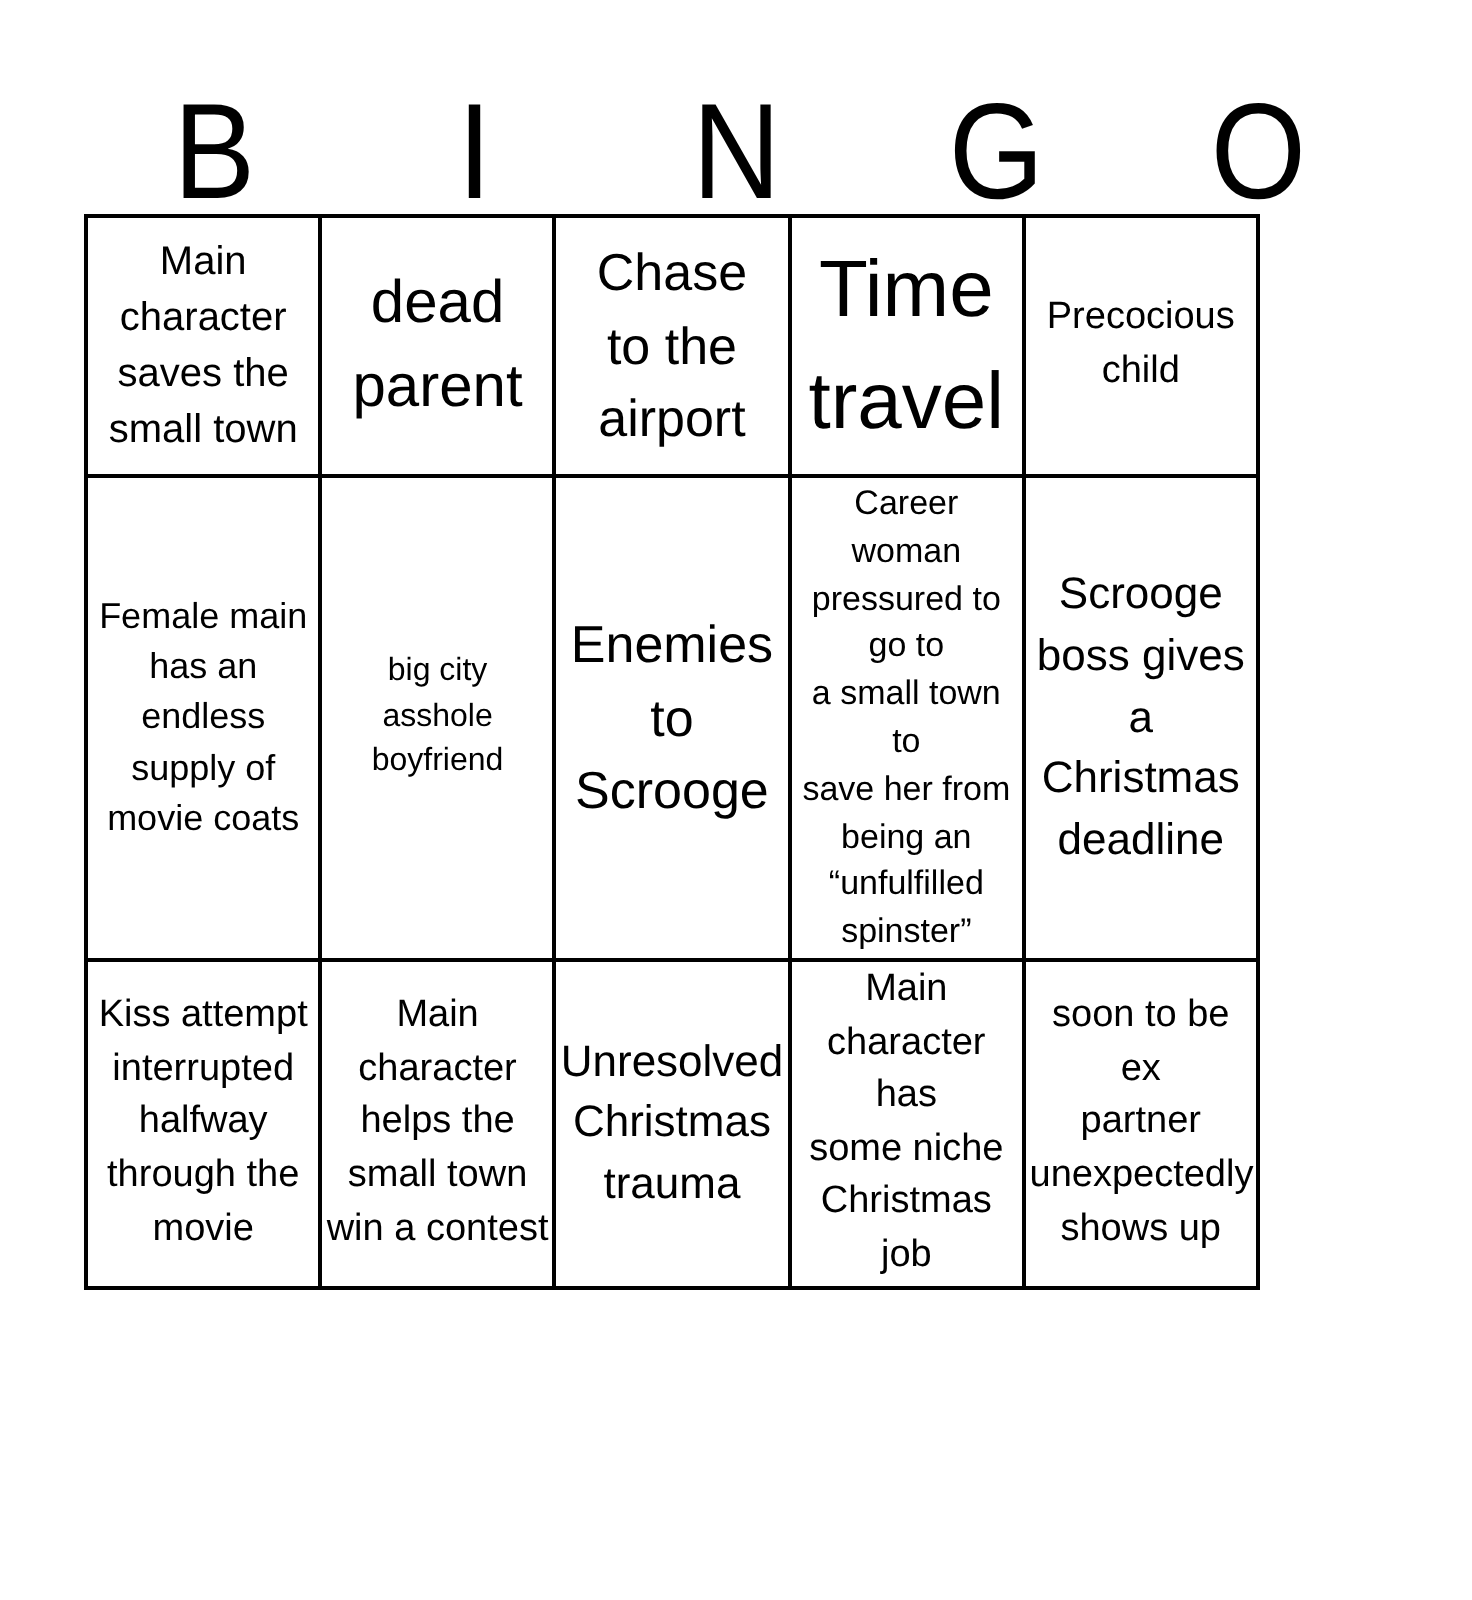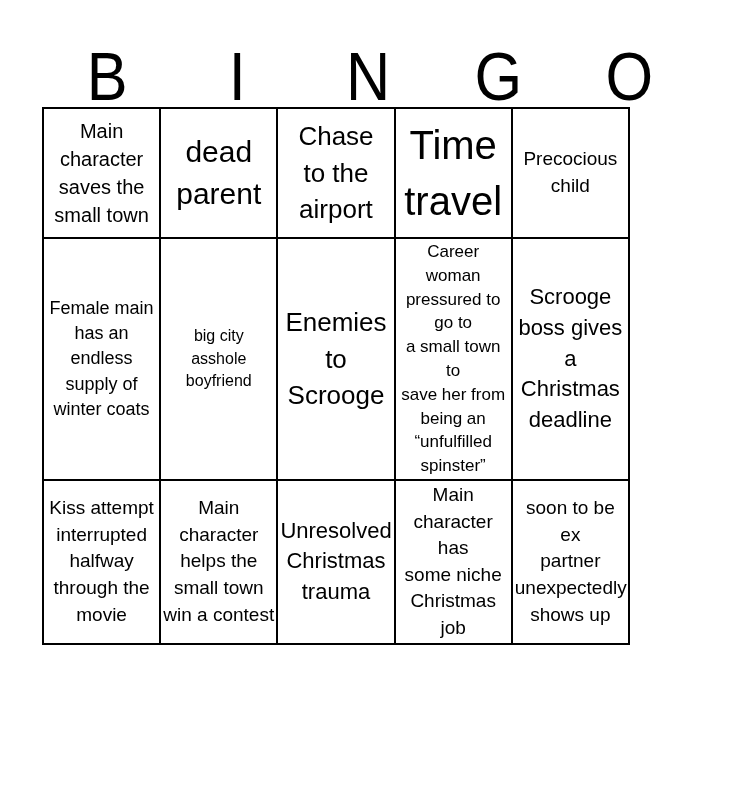--- a/index.html
+++ b/index.html
@@ -88,21 +88,21 @@
         <td class="cell f40">Time
 travel</td>
         <td class="cell f19">Precocious
 child</td>
       </tr>
       <tr>
         <td class="cell f18">Female main
 has an
 endless
 supply of
-winter coats</td>
+movie coats</td>
         <td class="cell f24">big city
 asshole
 boyfriend</td>
         <td class="cell f26">Enemies
 to
 Scrooge</td>
         <td class="cell f13">Career woman
 pressured to go to
 a small town to
 save her from

